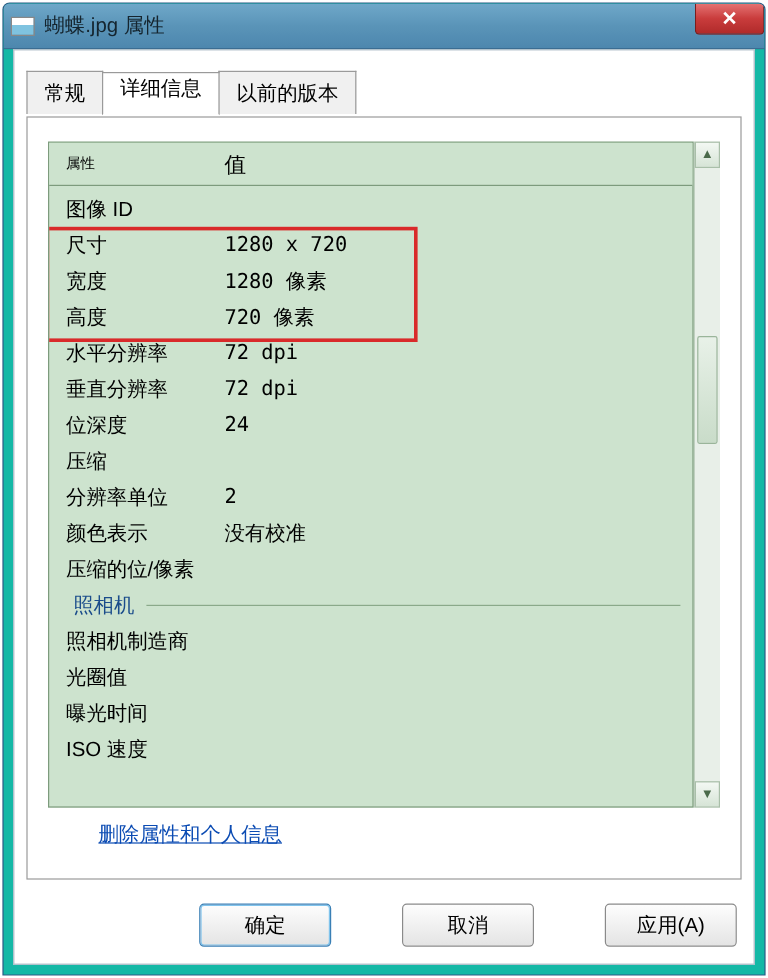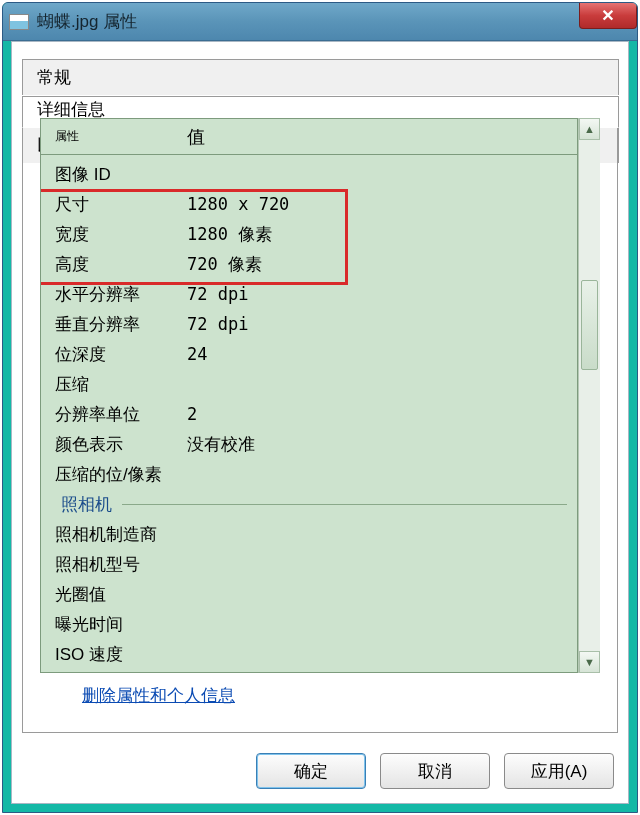--- a/index.html
+++ b/index.html
@@ -67,21 +67,20 @@
     right: 8px;
     bottom: 8px;
     background: #fff;
     border: 1px solid #a9b7c4;
   }
   .tabs {
     display: flex;
     padding: 16px 10px 0 10px;
     border-bottom: 1px solid transparent;
     position: relative;
-    flex-direction: column;
   }
   .tab {
     padding: 6px 14px;
     border: 1px solid #9a9a9a;
     border-bottom: none;
     background: #f0f0f0;
     margin-right: -1px;
     font-size: 17px;
     cursor: pointer;
     position: relative;
@@ -219,20 +218,21 @@
     height: 36px;
     border: 1px solid #8a8a8a;
     border-radius: 4px;
     background: linear-gradient(#fdfdfd, #e4e4e4);
     font-size: 17px;
     cursor: pointer;
     display: flex;
     align-items: center;
     justify-content: center;
     padding: 0 14px;
+    margin-left: 45px;
   }
   .btn.primary {
     border: 1px solid #3a7fb5;
     box-shadow: 0 0 0 1px #7fc3ec inset;
   }
 </style>
 </head>
 <body>
 
 <div class="window">
@@ -310,24 +310,20 @@
           <div class="section-header">
             <span>照相机</span>
             <span class="section-line"></span>
           </div>
 
           <div class="row">
             <div class="pname">照相机制造商</div>
             <div class="pval"></div>
           </div>
           <div class="row">
-            <div class="pname">照相机型号</div>
-            <div class="pval"></div>
-          </div>
-          <div class="row">
             <div class="pname">光圈值</div>
             <div class="pval"></div>
           </div>
           <div class="row">
             <div class="pname">曝光时间</div>
             <div class="pval"></div>
           </div>
           <div class="row">
             <div class="pname">ISO 速度</div>
             <div class="pval"></div>

